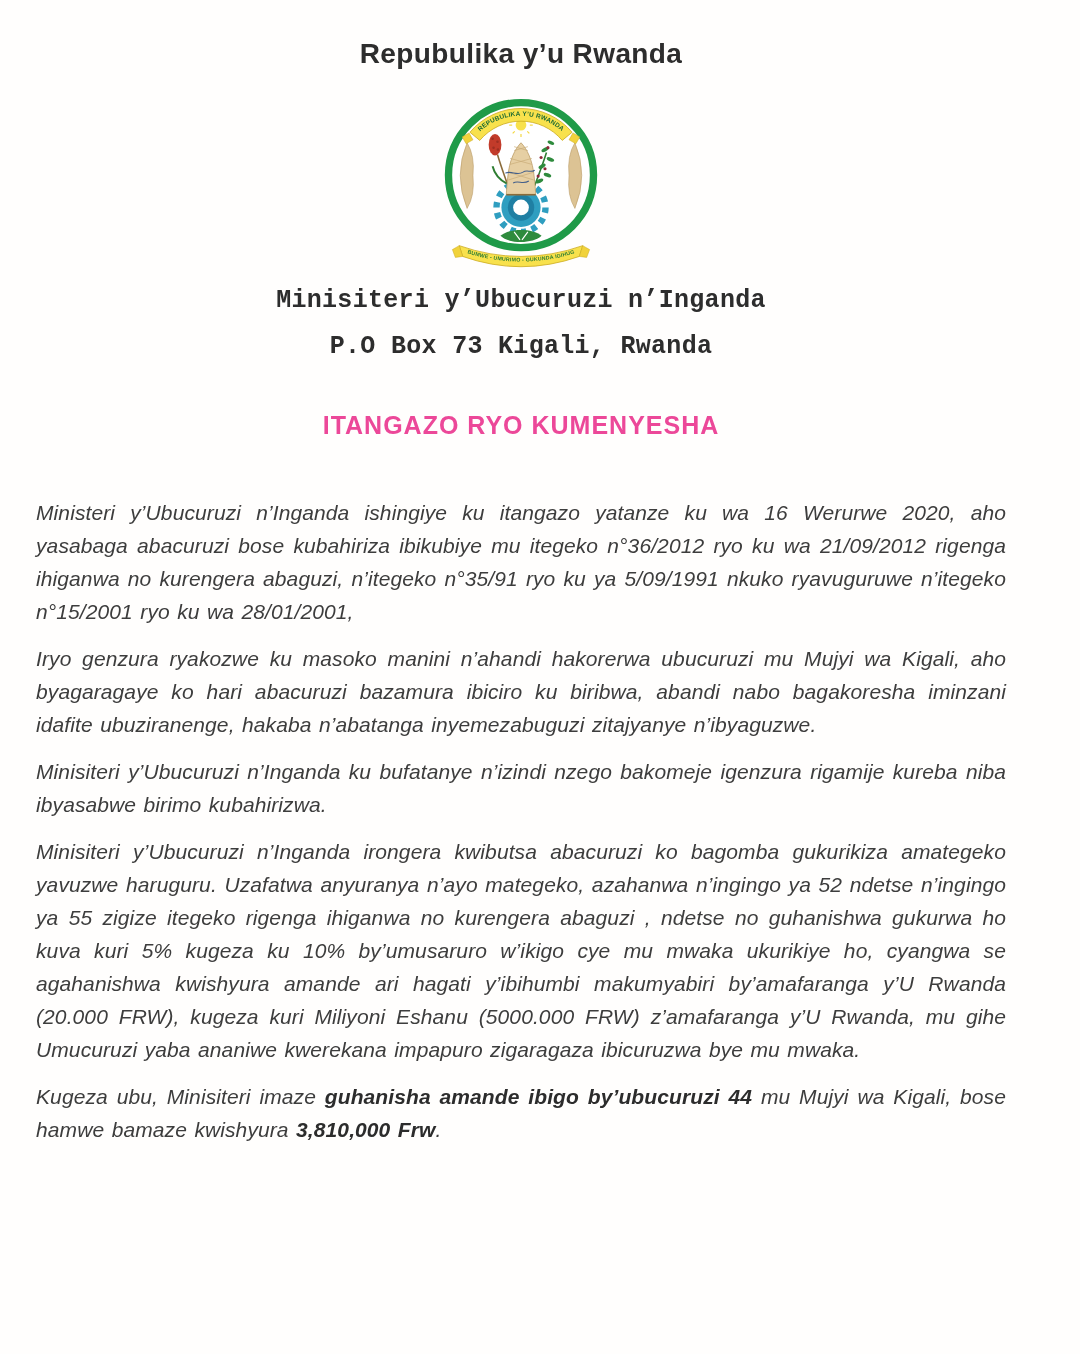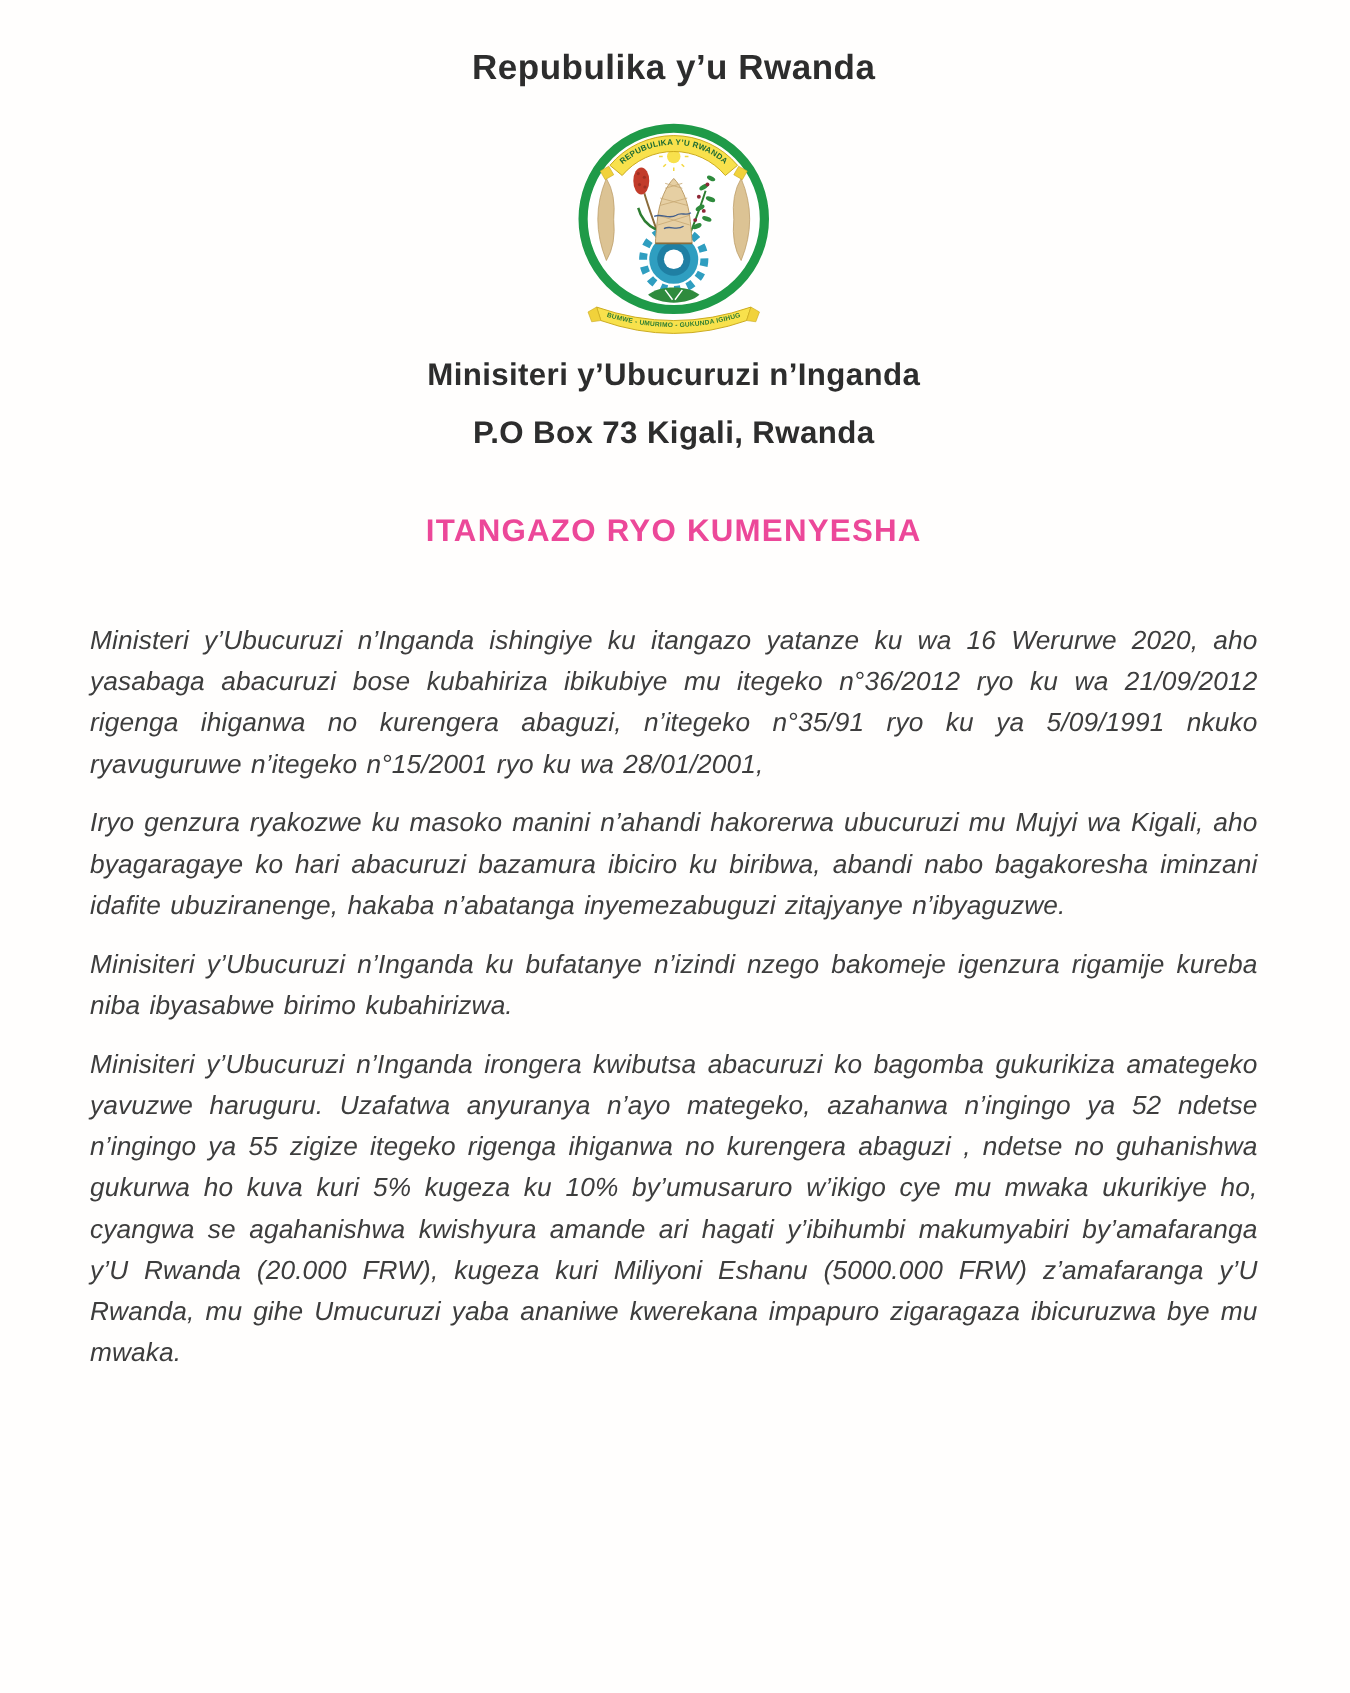--- a/index.html
+++ b/index.html
@@ -1,31 +1,31 @@
 <!DOCTYPE html>
 <html><head>
 <meta charset="utf-8">
 <style>
   html,body{margin:0;padding:0;background:#ffffff;}
   .page{
     width:1080px;height:1354px;box-sizing:border-box;
-    padding:34px 74px 0 72px;
+    padding:34px 74px 0 36px;
     background:#fffefd;
     font-family:"Liberation Sans",sans-serif;
     color:#3d3d3d;
     overflow:hidden;
   }
   .country-title{
     text-align:center;font-size:28px;font-weight:700;color:#2d2d2d;
     letter-spacing:0.4px;margin:4px 0 12px 0;
   }
   .emblem-wrap{text-align:center;margin:0 0 8px 0;line-height:0;}
   .center-line{
     text-align:center;font-size:25px;font-weight:700;color:#2d2d2d;
-    letter-spacing:0.3px;margin:0 0 17px 0;
+    letter-spacing:0.3px;margin:0 0 17px 0;font-family:Liberation Mono, monospace;
   }
   .doc-heading{
     text-align:center;font-size:25px;font-weight:700;color:#ec4899;
     letter-spacing:1px;margin:50px 0 56px 0;
   }
   .body-par{
     font-size:21px;line-height:33px;text-align:justify;
     margin:0 0 14px 0;word-spacing:1.5px;letter-spacing:0.1px;
     hyphens:none;
     font-style:italic;
@@ -127,14 +127,15 @@
   <div class="center-line">Minisiteri y’Ubucuruzi n’Inganda</div>
   <div class="center-line">P.O Box 73 Kigali, Rwanda</div>
 
   <div class="doc-heading">ITANGAZO RYO KUMENYESHA</div>
 
   <p class="body-par">Ministeri y’Ubucuruzi n’Inganda ishingiye ku itangazo yatanze ku wa 16 Werurwe 2020, aho yasabaga abacuruzi bose kubahiriza ibikubiye mu itegeko n°36/2012 ryo ku wa 21/09/2012 rigenga ihiganwa no kurengera abaguzi, n’itegeko n°35/91 ryo ku ya 5/09/1991 nkuko ryavuguruwe n’itegeko n°15/2001 ryo ku wa 28/01/2001,</p>
   <p class="body-par">Iryo genzura ryakozwe ku masoko manini n’ahandi hakorerwa ubucuruzi mu Mujyi wa Kigali, aho byagaragaye ko hari abacuruzi bazamura ibiciro ku biribwa, abandi nabo bagakoresha iminzani idafite ubuziranenge, hakaba n’abatanga inyemezabuguzi zitajyanye n’ibyaguzwe.</p>
   <p class="body-par">Minisiteri y’Ubucuruzi n’Inganda ku bufatanye n’izindi nzego bakomeje igenzura rigamije kureba niba ibyasabwe birimo kubahirizwa.</p>
   <p class="body-par">Minisiteri y’Ubucuruzi n’Inganda irongera kwibutsa abacuruzi ko bagomba gukurikiza amategeko yavuzwe haruguru. Uzafatwa anyuranya n’ayo mategeko, azahanwa n’ingingo ya 52 ndetse n’ingingo ya 55 zigize itegeko rigenga ihiganwa no kurengera abaguzi , ndetse no guhanishwa gukurwa ho kuva kuri 5% kugeza ku 10% by’umusaruro w’ikigo cye mu mwaka ukurikiye ho, cyangwa se agahanishwa kwishyura amande ari hagati y’ibihumbi makumyabiri by’amafaranga y’U Rwanda (20.000 FRW), kugeza kuri Miliyoni Eshanu (5000.000 FRW) z’amafaranga y’U Rwanda, mu gihe Umucuruzi yaba ananiwe kwerekana impapuro zigaragaza ibicuruzwa bye mu mwaka.</p>
 
+  <p class="body-par"><span>Kugeza ubu, Minisiteri imaze </span><strong>guhanisha amande ibigo by’ubucuruzi 44</strong><span> mu Mujyi wa Kigali, bose hamwe bamaze kwishyura </span><strong>3,810,000 Frw</strong><span>.</span></p>
 
 </div>
 
 </body></html>

